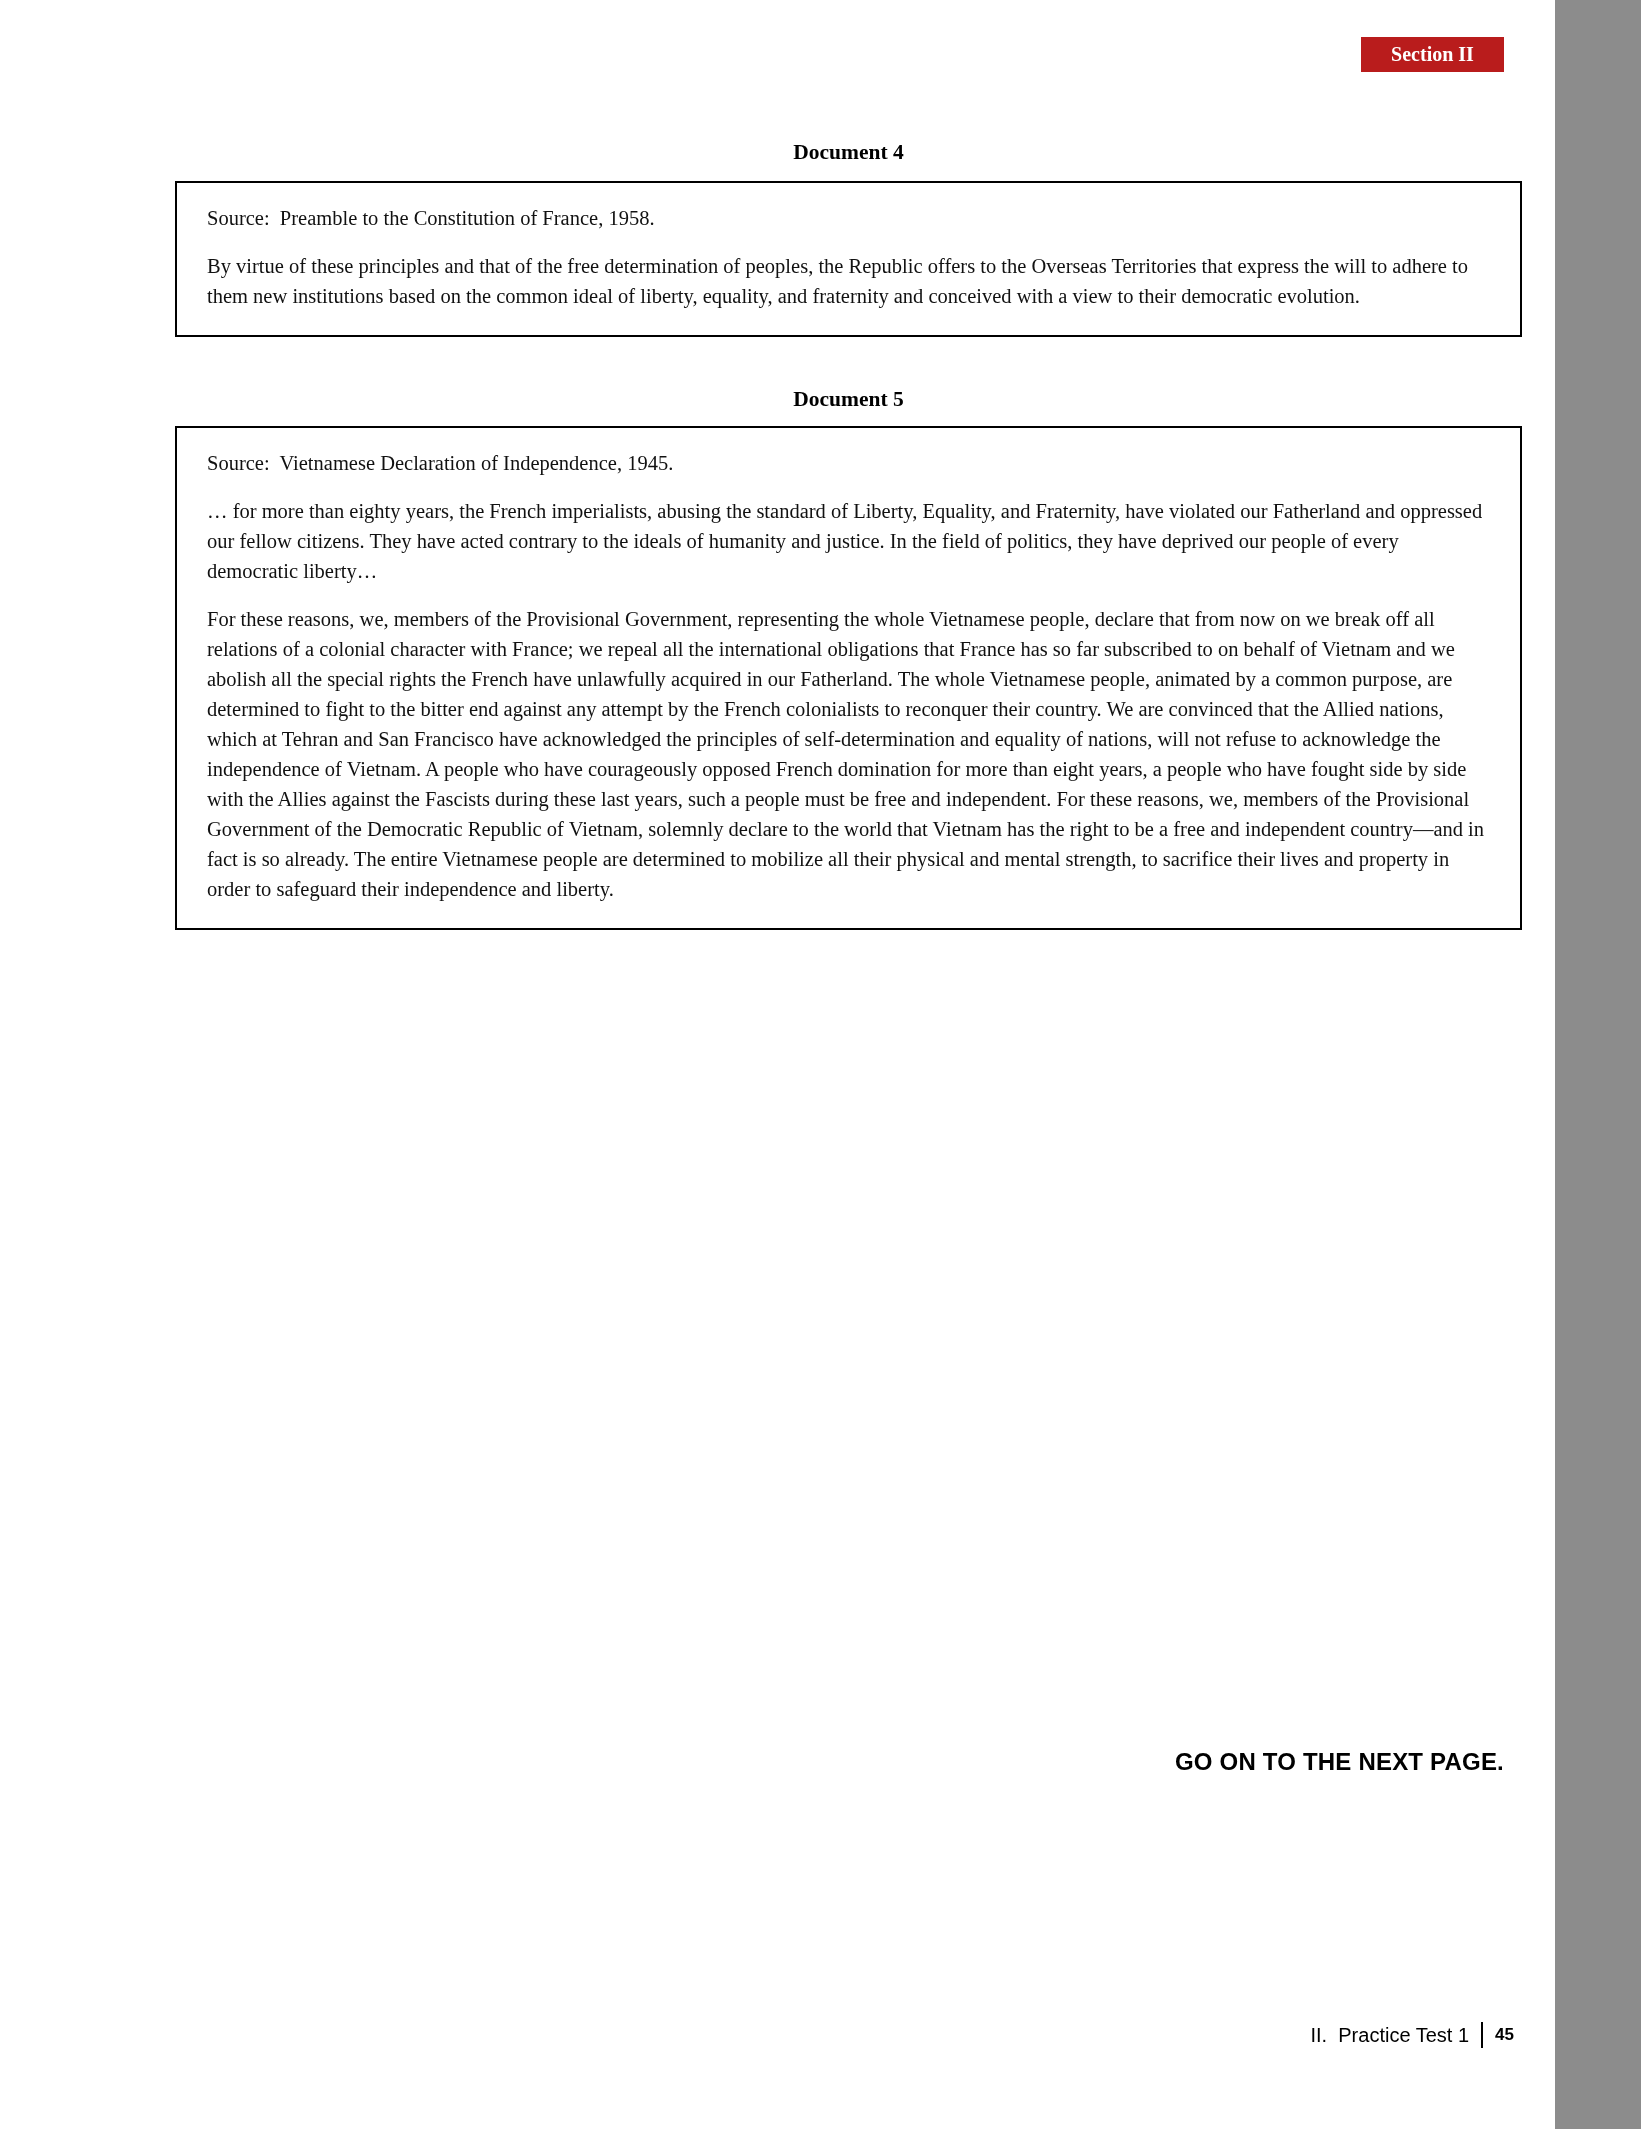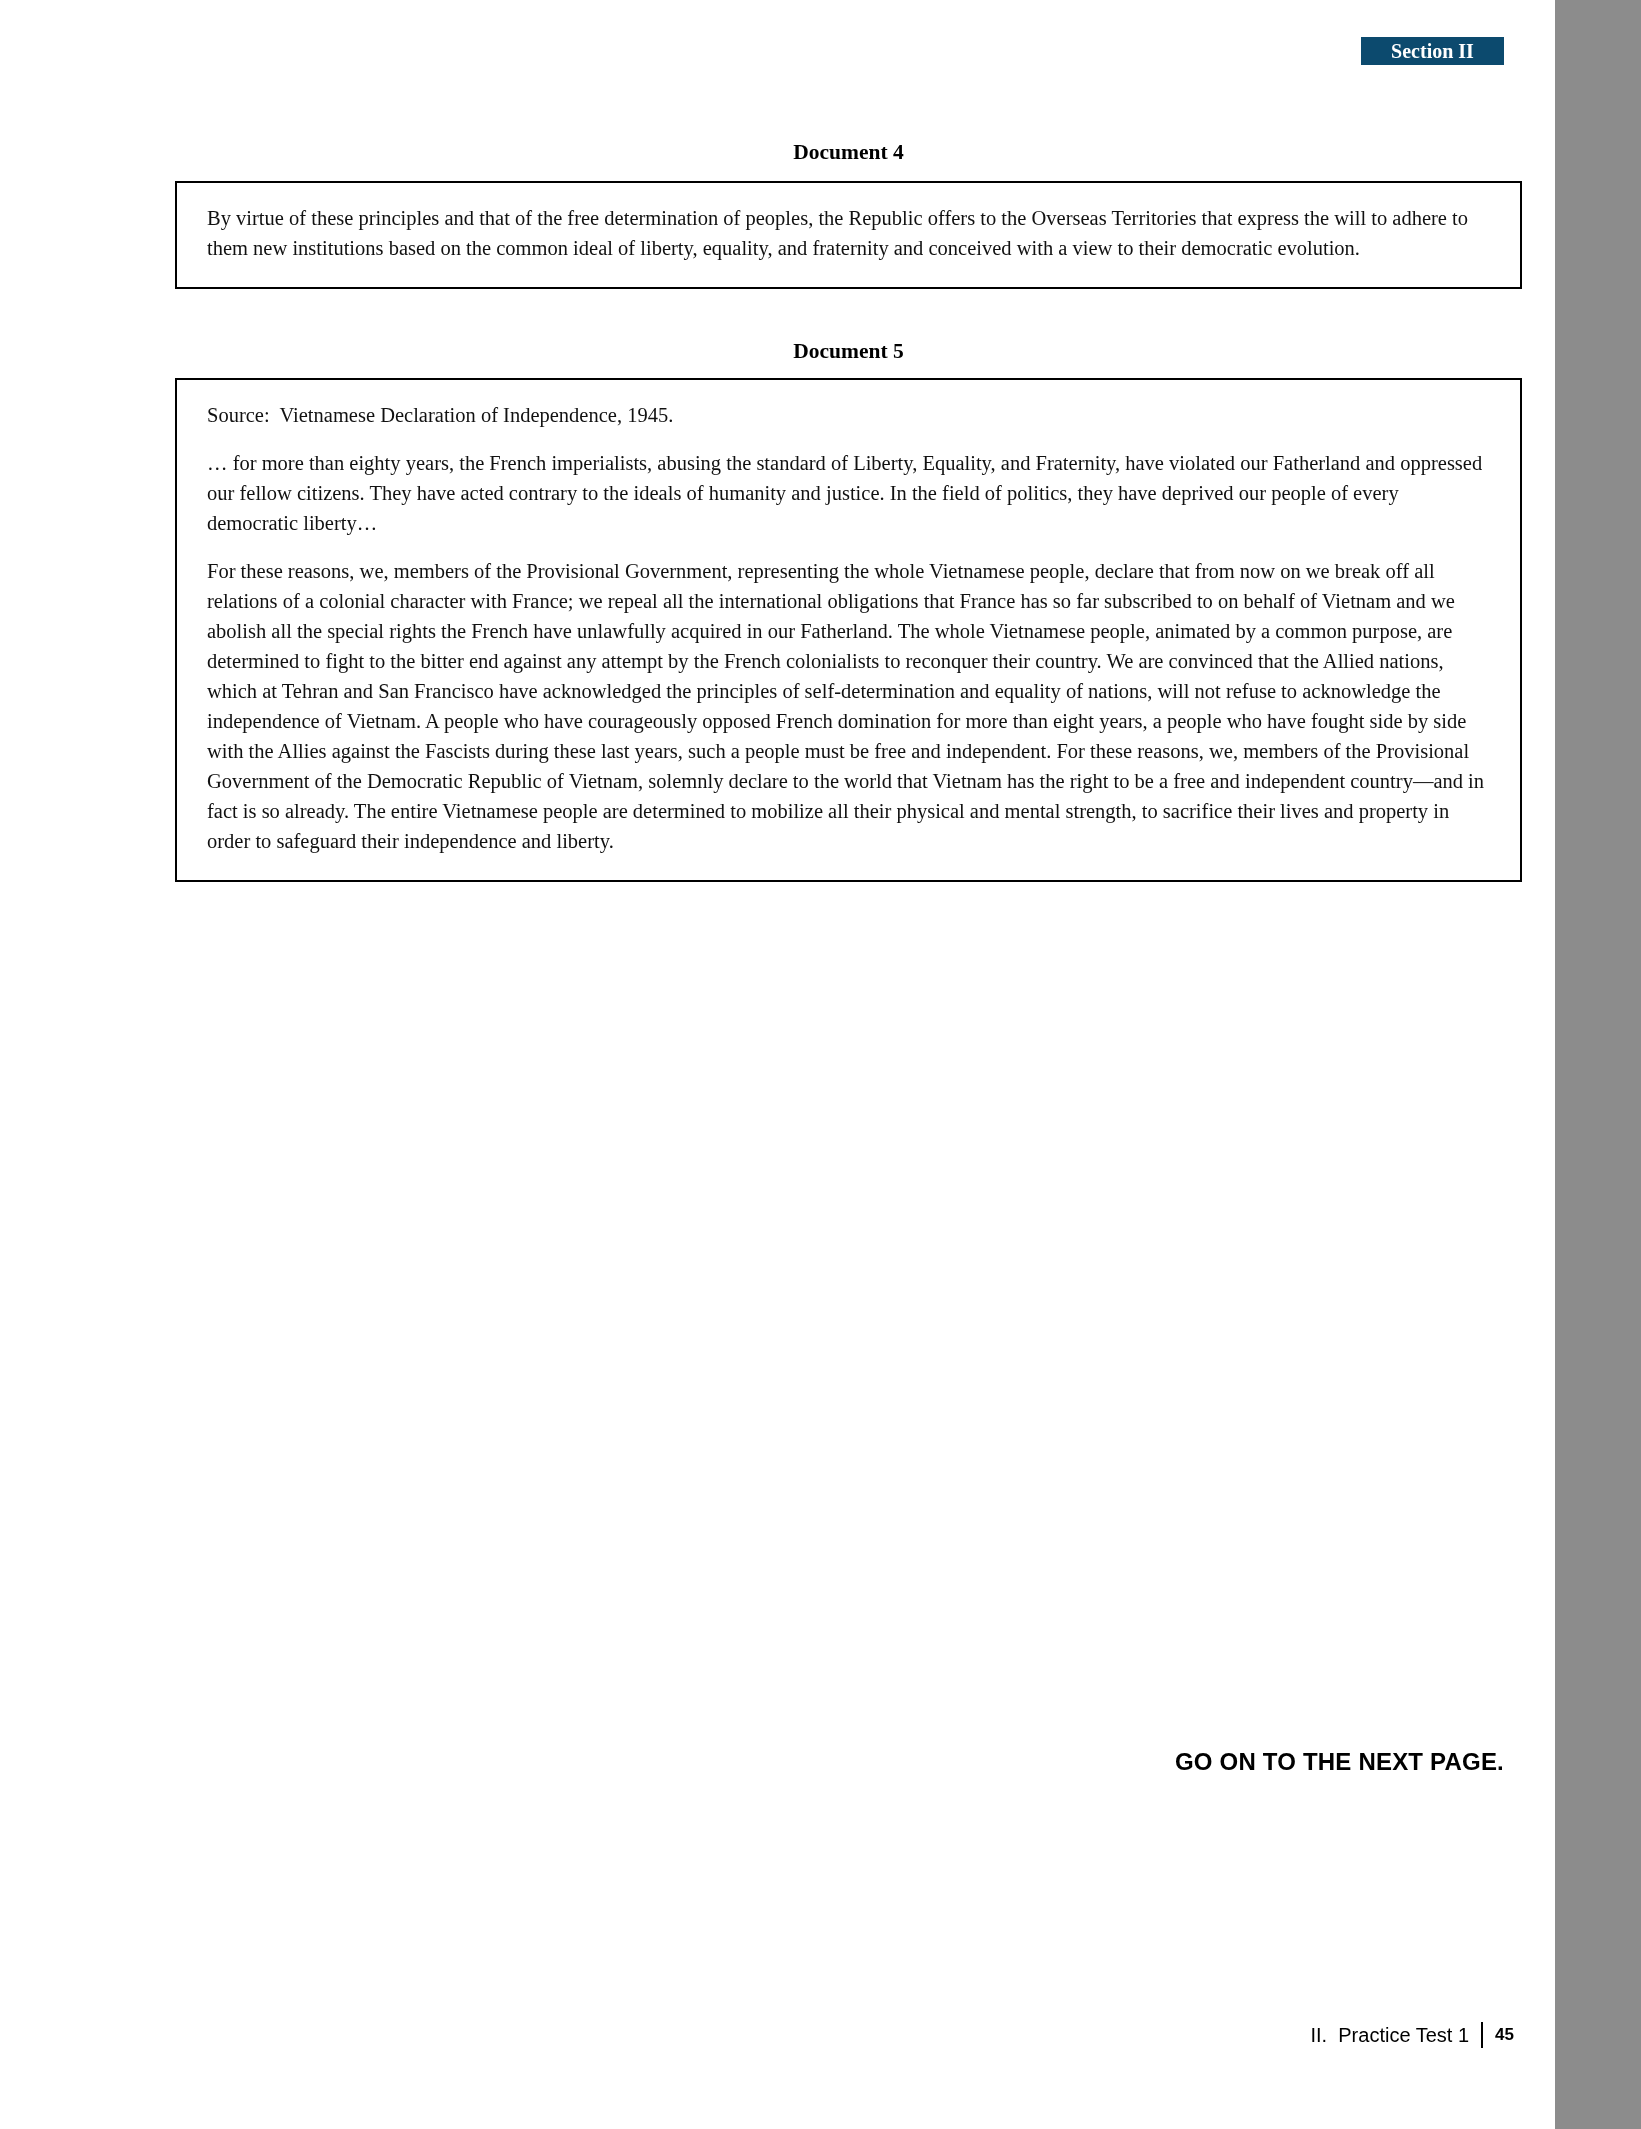--- a/index.html
+++ b/index.html
@@ -18,22 +18,22 @@
     right: 0;
     width: 86px;
     height: 100%;
     background: #8c8c8c;
   }
   .section-badge {
     position: absolute;
     top: 37px;
     left: 1361px;
     width: 143px;
-    height: 28px;
-    background: #0c4a6e;
+    height: 35px;
+    background: #b91c1c;
     color: #ffffff;
     font-weight: bold;
     font-size: 20px;
     font-family: "Liberation Serif", serif;
     display: flex;
     align-items: center;
     justify-content: center;
   }
   .content {
     position: absolute;
@@ -99,20 +99,21 @@
 
   <div class="edge-strip"></div>
 
   <div class="section-badge">Section II</div>
 
   <div class="content">
 
     <h2 class="doc-title doc4">Document 4</h2>
 
     <div class="doc-box">
+      <p class="source">Source:  Preamble to the Constitution of France, 1958.</p>
       <p>By virtue of these principles and that of the free determination of peoples, the Republic offers to the Overseas Territories that express the will to adhere to them new institutions based on the common ideal of liberty, equality, and fraternity and conceived with a view to their democratic evolution.</p>
     </div>
 
     <h2 class="doc-title doc5">Document 5</h2>
 
     <div class="doc-box">
       <p class="source">Source:  Vietnamese Declaration of Independence, 1945.</p>
       <p>… for more than eighty years, the French imperialists, abusing the standard of Liberty, Equality, and Fraternity, have violated our Fatherland and oppressed our fellow citizens. They have acted contrary to the ideals of humanity and justice. In the field of politics, they have deprived our people of every democratic liberty…</p>
       <p>For these reasons, we, members of the Provisional Government, representing the whole Vietnamese people, declare that from now on we break off all relations of a colonial character with France; we repeal all the international obligations that France has so far subscribed to on behalf of Vietnam and we abolish all the special rights the French have unlawfully acquired in our Fatherland. The whole Vietnamese people, animated by a common purpose, are determined to fight to the bitter end against any attempt by the French colonialists to reconquer their country. We are convinced that the Allied nations, which at Tehran and San Francisco have acknowledged the principles of self-determination and equality of nations, will not refuse to acknowledge the independence of Vietnam. A people who have courageously opposed French domination for more than eight years, a people who have fought side by side with the Allies against the Fascists during these last years, such a people must be free and independent. For these reasons, we, members of the Provisional Government of the Democratic Republic of Vietnam, solemnly declare to the world that Vietnam has the right to be a free and independent country—and in fact is so already. The entire Vietnamese people are determined to mobilize all their physical and mental strength, to sacrifice their lives and property in order to safeguard their independence and liberty.</p>
     </div>

